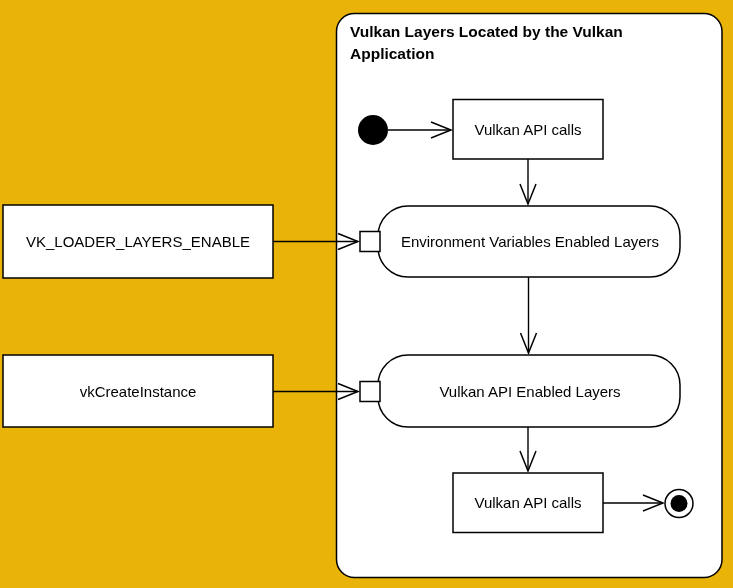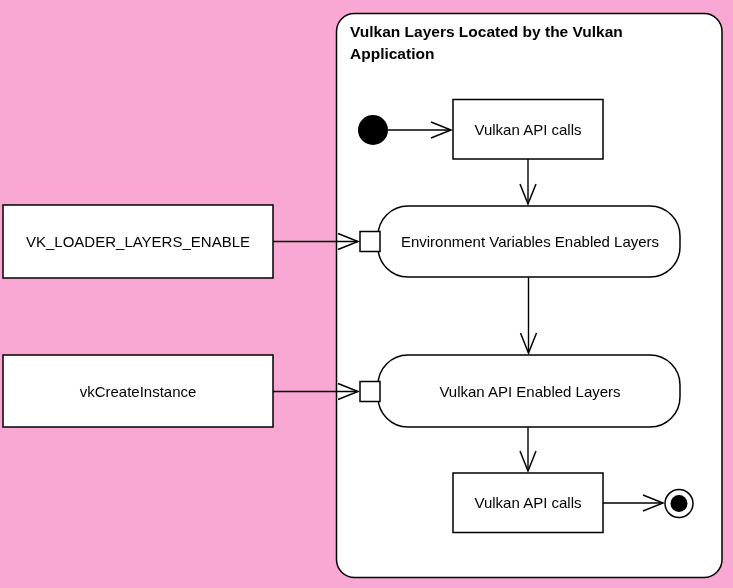--- a/index.html
+++ b/index.html
@@ -4,21 +4,21 @@
 <style>
   html, body {
     margin: 0;
     padding: 0;
     background: #ffffff;
   }
   .canvas {
     position: relative;
     width: 733px;
     height: 588px;
-    background: #f9a8d4;
+    background: #eab308;
     font-family: "Liberation Sans", sans-serif;
     overflow: hidden;
   }
   svg {
     position: absolute;
     top: 0;
     left: 0;
     display: block;
   }
   .shape {

